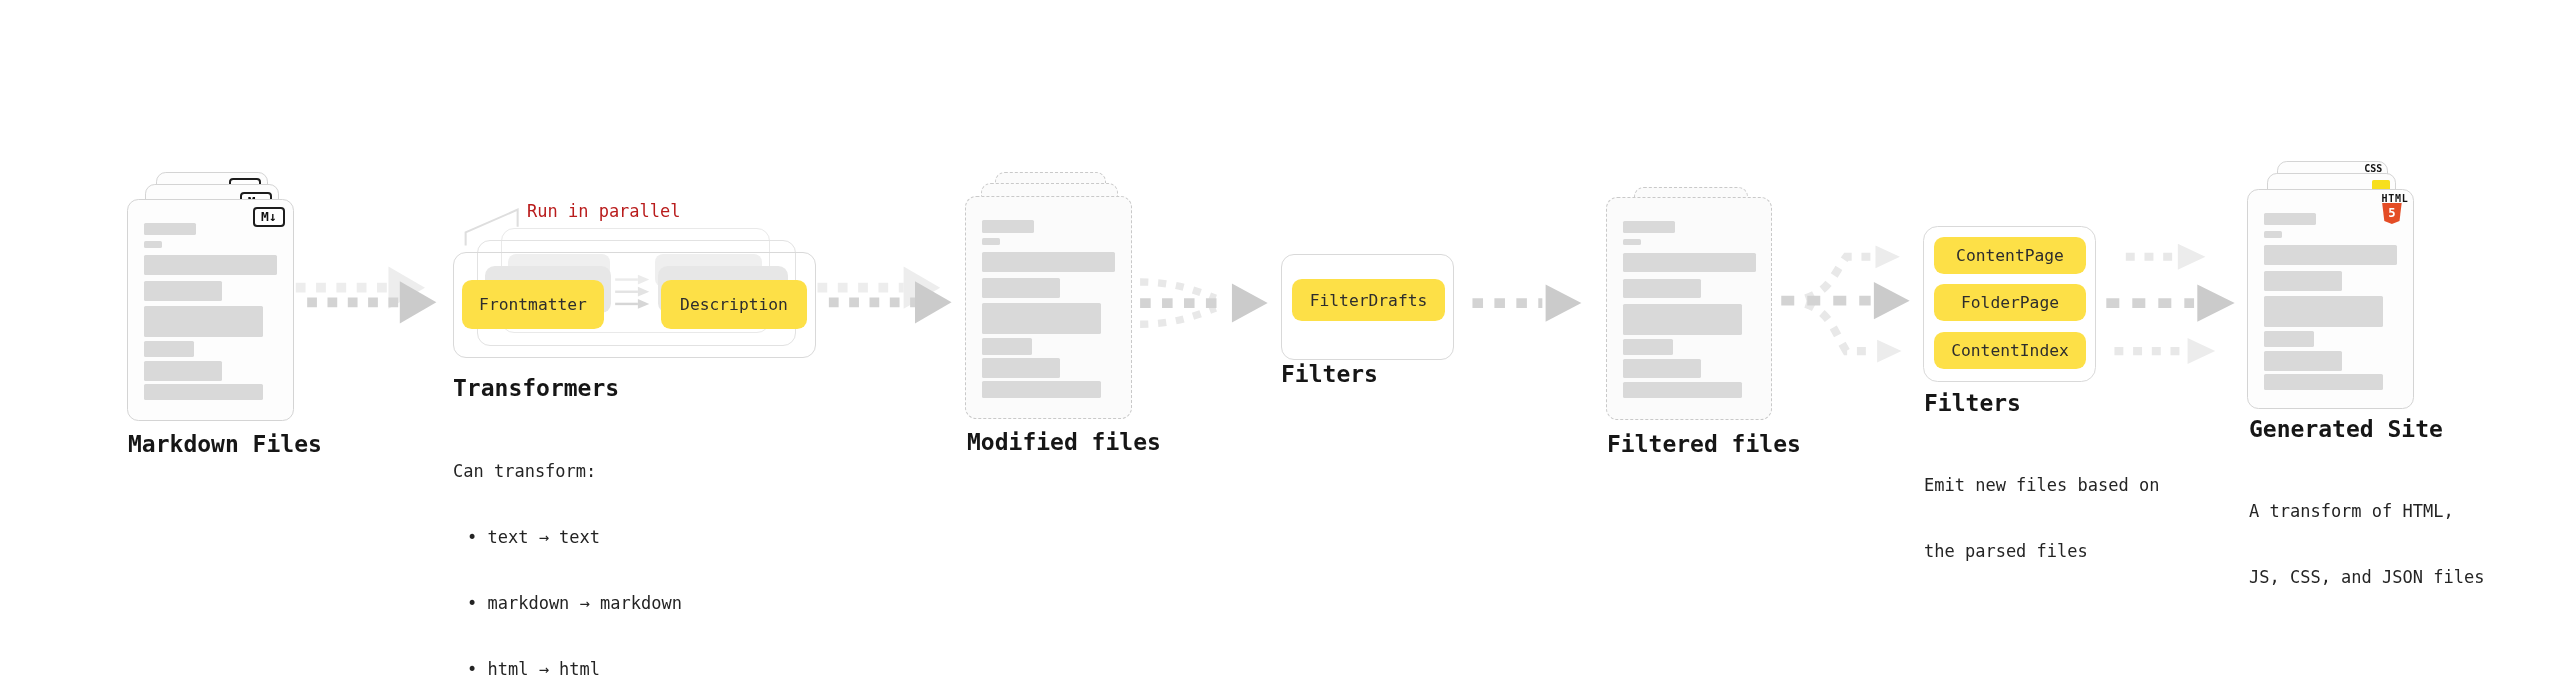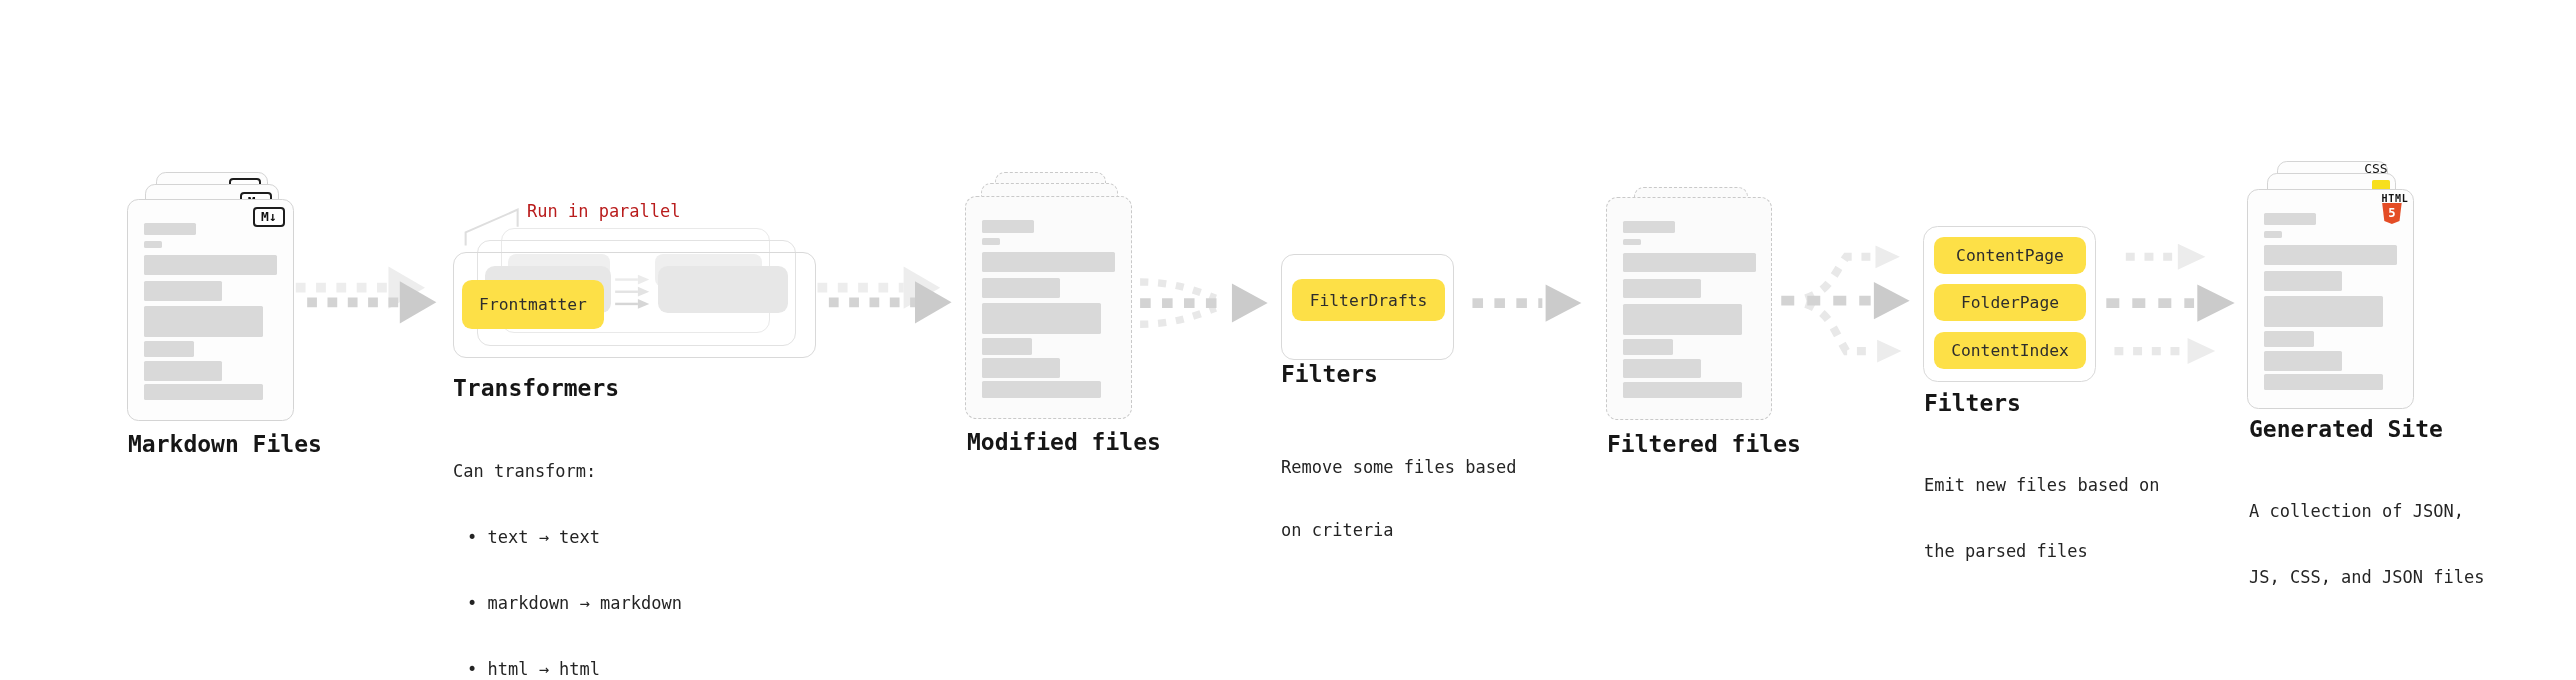--- a/index.html
+++ b/index.html
@@ -26,21 +26,21 @@
 
   
   .mdicon{position:absolute;width:32px;height:20.3px;border:2.4px solid #1d1d1d;border-radius:4.1px;background:#fff;
     display:flex;align-items:center;justify-content:center;font-weight:bold;font-size:13px;color:#111;box-sizing:border-box;}
   .h5{position:absolute;width:21px;text-align:center;}
   .h5 .t{font-size:10px;font-weight:bold;letter-spacing:0.8px;color:#111;line-height:7.3px;}
   .h5 .shield{width:19.5px;height:21px;margin:0.8px auto 0;background:var(--c-html5,#e44d26);
     clip-path:polygon(0 0,100% 0,89% 86%,50% 100%,11% 86%);color:#fff;font-size:12.2px;font-weight:bold;
     display:flex;align-items:center;justify-content:center;}
   .cssb{position:absolute;width:16.3px;text-align:center;}
-  .cssb .t{font-size:13px;font-weight:normal;color:#111;line-height:7.3px;}
+  .cssb .t{font-size:10px;font-weight:bold;color:#111;line-height:7.3px;}
   .cssb .u{display:block;width:16.3px;height:4.1px;background:var(--c-css,#2463eb);margin-top:0.8px;border-radius:0.8px;}
   .jsb{position:absolute;width:18px;height:16.3px;background:var(--c-js,#f7df1e);border-radius:1.6px;}
 
   
   .obox{position:absolute;border:1.6px solid #d9d9d9;border-radius:13px;box-sizing:border-box;background:transparent;}
   .chip{position:absolute;background:#fde047;border-radius:9.8px;display:flex;align-items:center;justify-content:center;
     font-size:16.3px;color:#2d2d2d;font-weight:500;}
   .ghost{position:absolute;border-radius:8.1px;}
 
   
@@ -145,20 +145,21 @@
 
   <div class="note" style="left:527px;top:201px;">Run in parallel</div>
   <div class="obox" style="left:501px;top:228px;width:269px;height:105px;border-color:#e9e9e9;"></div>
   <div class="obox" style="left:477px;top:240px;width:319px;height:106px;border-color:#e2e2e2;"></div>
   <div class="obox" style="left:453px;top:252px;width:363px;height:106px;"></div>
   <div class="ghost" style="left:508px;top:254px;width:102px;height:32.5px;background:#efefef;"></div>
   <div class="ghost" style="left:655px;top:254px;width:107px;height:32.5px;background:#efefef;"></div>
   <div class="ghost" style="left:485px;top:266px;width:126px;height:47px;background:#e7e7e7;border-radius:9.8px;"></div>
   <div class="ghost" style="left:658px;top:266px;width:130px;height:47px;background:#e7e7e7;border-radius:9.8px;"></div>
   <div class="chip" style="left:462px;top:280px;width:142px;height:49px;">Frontmatter</div>
+  <div class="chip" style="left:661px;top:280px;width:146px;height:49px;">Description</div>
   <div class="heading" style="left:453px;top:375px;">Transformers</div>
   <div class="body" style="left:453px;top:416px;">
     <div>Can transform:</div>
     <div class="ind">• text → text</div>
     <div class="ind">• markdown → markdown</div>
     <div class="ind">• html → html</div>
   </div>
 
   <div class="stack" style="left:965px;top:172px;width:167px;height:249px;">
     <div class="card dashed small" style="left:30px;top:0;width:111px;height:41px;"></div>
@@ -172,24 +173,20 @@
       <div class="bar b6"></div>
       <div class="bar b7"></div>
       <div class="bar b8"></div>
     </div>
   </div>
   <div class="heading" style="left:967px;top:429px;">Modified files</div>
 
   <div class="obox" style="left:1281px;top:254px;width:173px;height:106px;"></div>
   <div class="chip" style="left:1292px;top:279px;width:153px;height:42px;">FilterDrafts</div>
   <div class="heading" style="left:1281px;top:361px;">Filters</div>
-  <div class="body" style="left:1281px;top:415px;line-height:21px;">
-    <div>Remove some files based</div>
-    <div>on criteria</div>
-  </div>
 
   <div class="stack" style="left:1606px;top:187px;width:166px;height:234px;">
     <div class="card dashed small" style="left:28px;top:0;width:114px;height:41px;"></div>
     <div class="card dashed" style="left:0;top:9.8px;width:166px;height:223px;">
       <div class="bar b1"></div>
       <div class="bar b2"></div>
       <div class="bar b3"></div>
       <div class="bar b4"></div>
       <div class="bar b5"></div>
       <div class="bar b6"></div>
@@ -231,18 +228,18 @@
       <div class="bar b3"></div>
       <div class="bar b4"></div>
       <div class="bar b5"></div>
       <div class="bar b6"></div>
       <div class="bar b7"></div>
       <div class="bar b8"></div>
     </div>
   </div>
   <div class="heading" style="left:2249px;top:416px;">Generated Site</div>
   <div class="body" style="left:2249px;top:456px;">
-    <div>A collection of JSON,</div>
+    <div>A transform of HTML,</div>
     <div>JS, CSS, and JSON files</div>
   </div>
 
 </div>
 
 
 </body></html>

